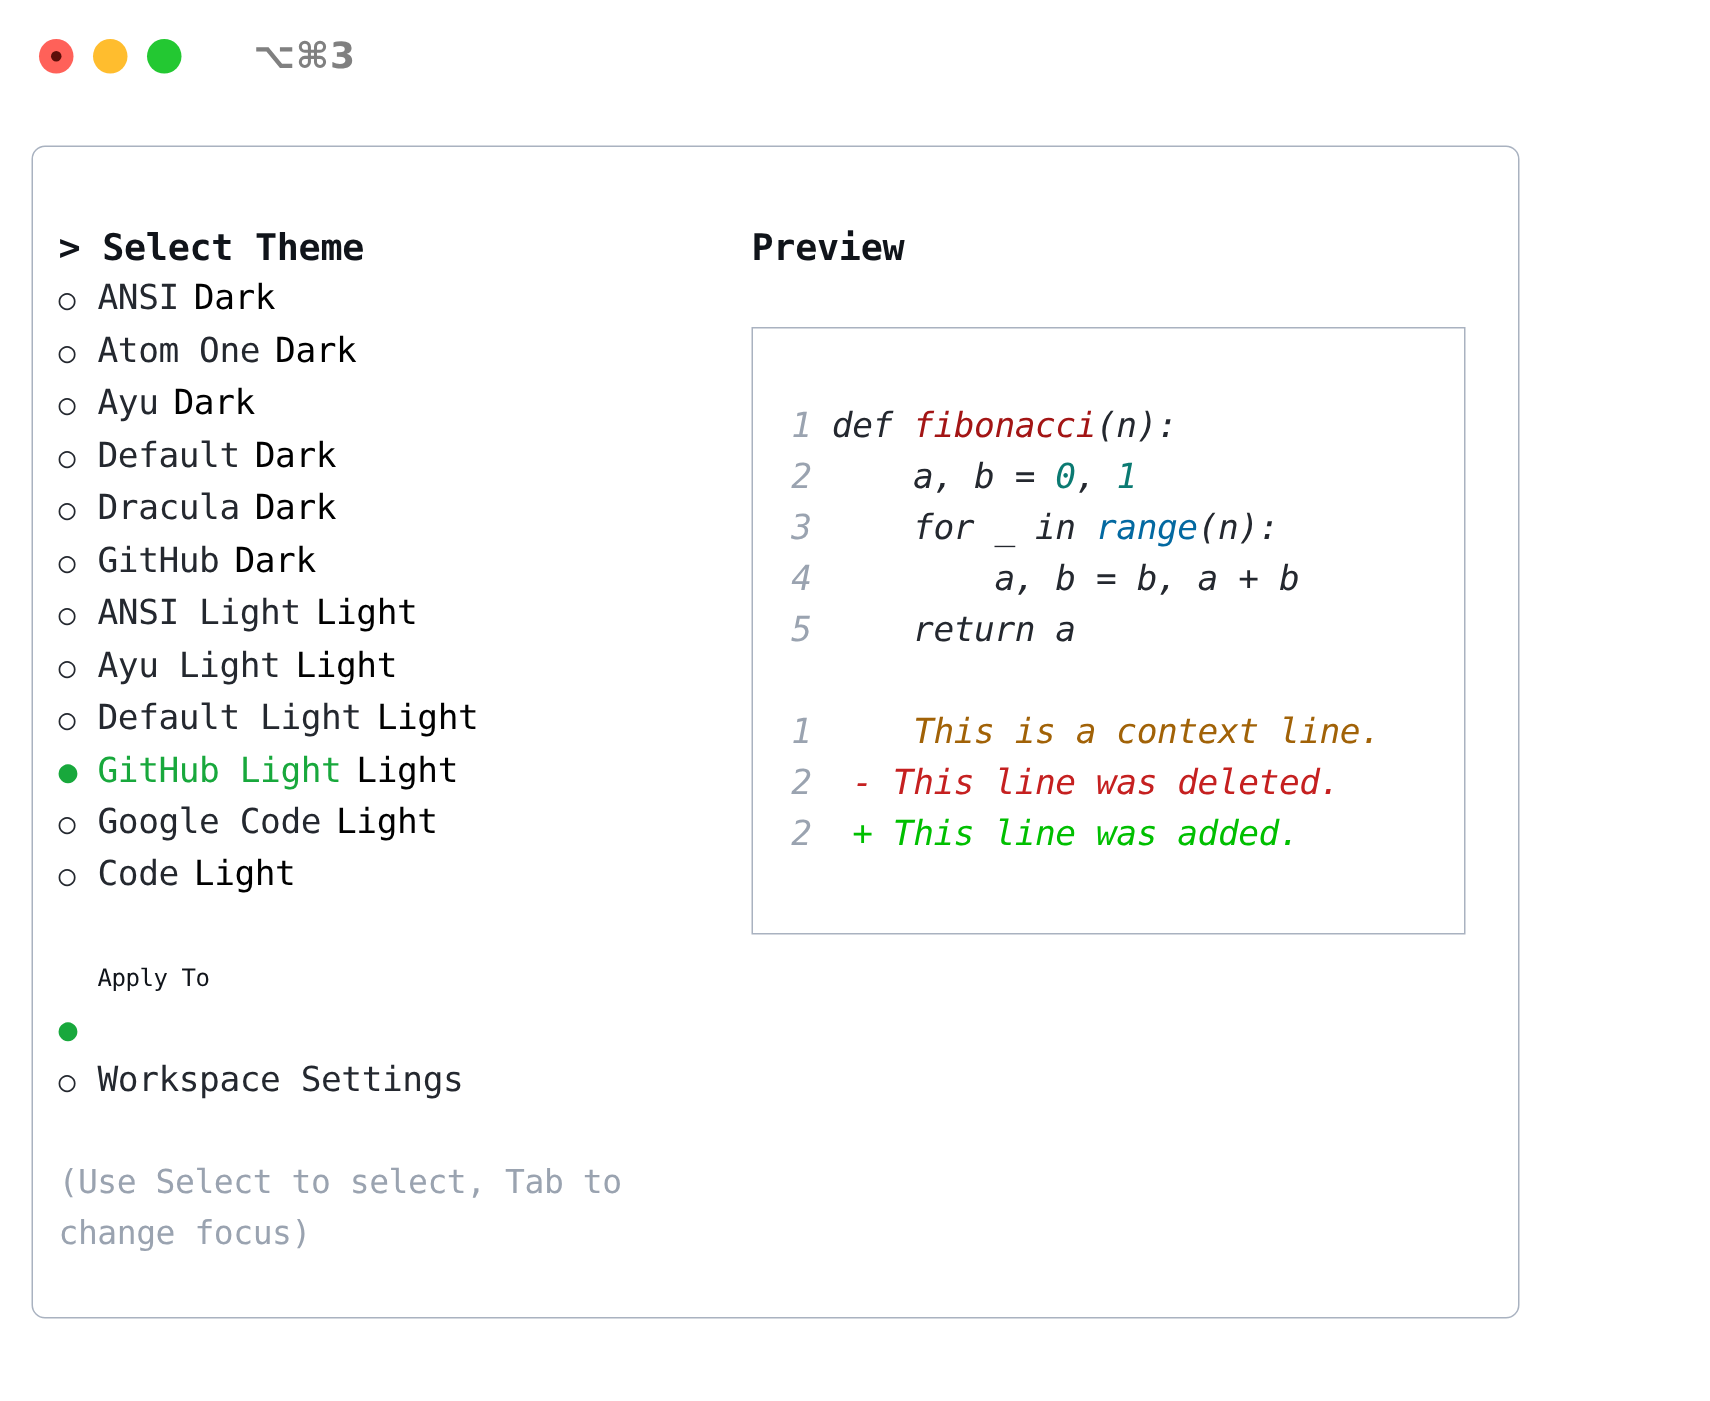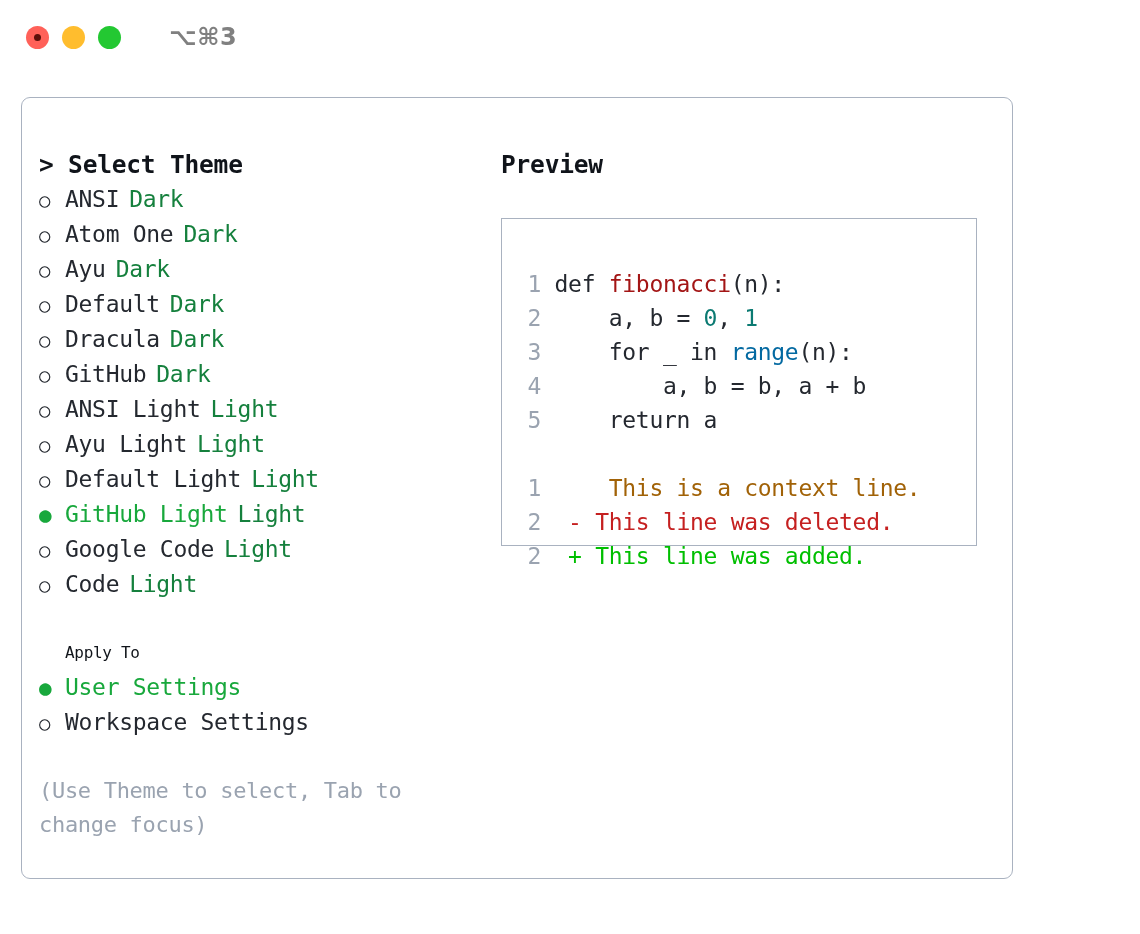--- a/index.html
+++ b/index.html
@@ -123,21 +123,21 @@
     color: #24282f;
     line-height: 34px;
   }
   .bullet.sel {
     color: #18a83c;
     font-size: 21px;
   }
   .opt-label { color: #24282f; }
   .opt-row.sel .opt-label { color: #18a83c; }
   .opt-kind {
-    color: #15803d;
+    color: #000000;
     padding-left: 10px;
   }
 
   .subhead {
     font-size: 16px;
     color: #10141a;
     font-weight: 400;
     line-height: 34px;
     padding-left: 26px;
     letter-spacing: -0.3px;
@@ -166,25 +166,26 @@
     font-size: 24.5px;
     font-weight: 700;
     color: #10141a;
     line-height: 34px;
     letter-spacing: -0.2px;
   }
 
   .preview-box {
     margin-top: 36px;
     width: 476px;
-    height: 328px;
+    height: 405px;
     border: 1.6px solid #a9b2c0;
     box-sizing: border-box;
     background: #ffffff;
     position: relative;
+    font-style: italic;
   }
 
   .code {
     position: absolute;
     left: 19px;
     top: 48px;
     font-size: 23px;
     line-height: 34px;
     letter-spacing: -0.3px;
     white-space: pre;
@@ -240,25 +241,25 @@
             <div class="opt-row sel"><span class="bullet sel">●</span><span class="opt-label">GitHub Light</span><span class="opt-kind">Light</span></div>
             <div class="opt-row"><span class="bullet">○</span><span class="opt-label">Google Code</span><span class="opt-kind">Light</span></div>
             <div class="opt-row"><span class="bullet">○</span><span class="opt-label">Code</span><span class="opt-kind">Light</span></div>
           </div>
 
         <div class="spacer-block"></div>
 
         <div class="subhead">Apply To</div>
 
         <div id="apply-list">
-            <div class="opt-row sel"><span class="bullet sel">●</span><span class="opt-label">User Settings</span></div>
+            <div class="opt-row sel"><span class="bullet sel">●</span></div>
             <div class="opt-row"><span class="bullet">○</span><span class="opt-label">Workspace Settings</span></div>
           </div>
 
-        <div class="hint">(Use Theme to select, Tab to change focus)</div>
+        <div class="hint">(Use Select to select, Tab to change focus)</div>
       </div>
 
       <div class="right-col">
         <div class="preview-title">Preview</div>
 
         <div class="preview-box">
           <div class="code" id="code-block"><span class="code-line"><span class="lno">1</span><span class="tok-plain"> def </span><span class="tok-fn">fibonacci</span><span class="tok-plain">(n):</span></span><span class="code-line"><span class="lno">2</span><span class="tok-plain">     a, b = </span><span class="tok-num">0</span><span class="tok-plain">, </span><span class="tok-num">1</span></span><span class="code-line"><span class="lno">3</span><span class="tok-plain">     for _ in </span><span class="tok-call">range</span><span class="tok-plain">(n):</span></span><span class="code-line"><span class="lno">4</span><span class="tok-plain">         a, b = b, a + b</span></span><span class="code-line"><span class="lno">5</span><span class="tok-plain">     return a</span></span><span class="gap-line"></span><span class="code-line"><span class="lno">1</span><span class="tok-ctx">   </span><span class="tok-ctx">  This is a context line.</span></span><span class="code-line"><span class="lno">2</span><span class="tok-del">  -</span><span class="tok-del"> This line was deleted.</span></span><span class="code-line"><span class="lno">2</span><span class="tok-add">  +</span><span class="tok-add"> This line was added.</span></span></div>
         </div>
       </div>
 

